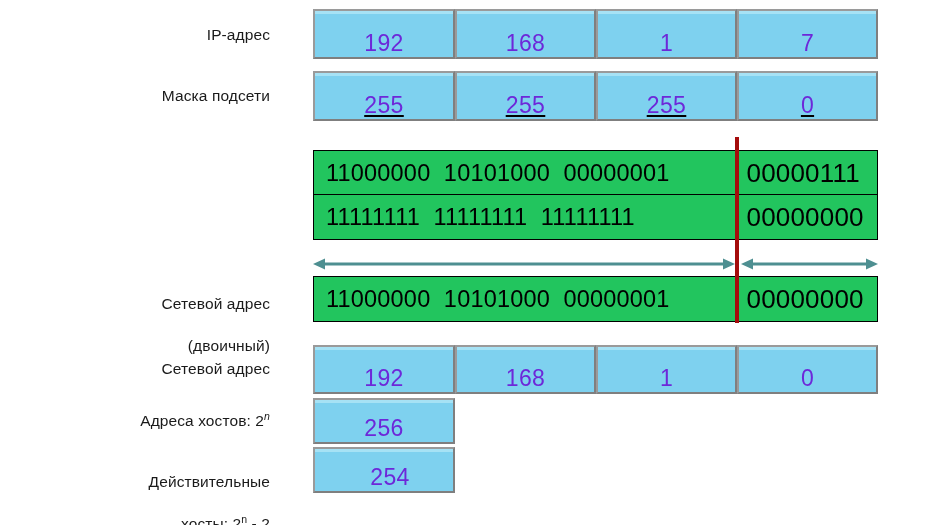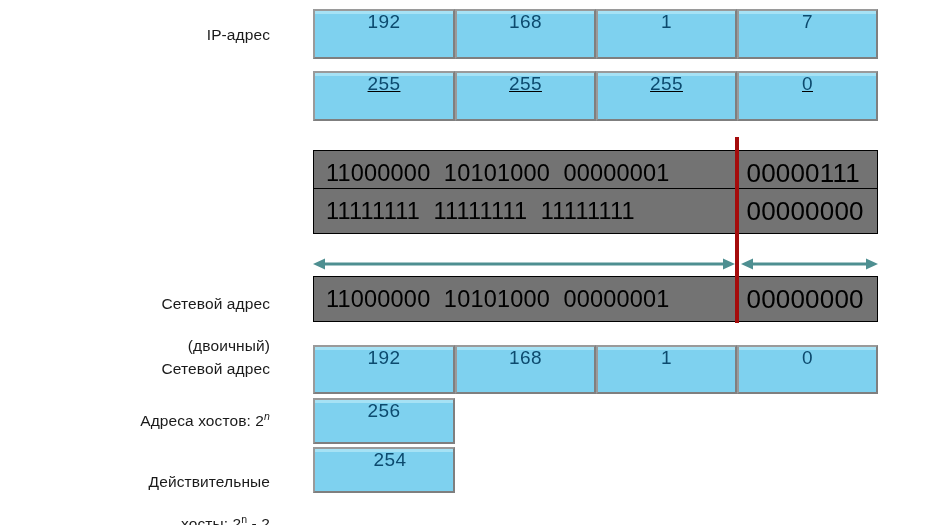--- a/index.html
+++ b/index.html
@@ -48,42 +48,42 @@
     box-sizing: border-box;
   }
   .blue-cell {
     position: relative;
     box-sizing: border-box;
     background: #7ED1EF;
     border: 2px solid #7f7f7f;
     border-top-color: #9a9a9a;
     border-left-color: #9a9a9a;
     display: flex;
-    align-items: flex-start;
+    align-items: flex-end;
     justify-content: center;
-    color: #0c4a6e;
-    font-size: 19px;
+    color: #6d28d9;
+    font-size: 23px;
     letter-spacing: 0.4px;
   }
   
   .blue-cell::before {
     content: "";
     position: absolute;
     left: 0; right: 0; top: 0;
     height: 3px;
     background: #a6e2f5;
   }
   .blue-cell > span { position: relative; z-index: 1; }
 
   
   .bin-row {
     position: absolute;
     box-sizing: border-box;
     border: 1.5px solid #000000;
-    background: #737373;
+    background: #22c55e;
     display: flex;
   }
   .bin-net {
     box-sizing: border-box;
     display: flex;
     align-items: center;
     justify-content: flex-start;
     padding-left: 12px;
     color: #000000;
     font-size: 23.5px;
@@ -132,20 +132,21 @@
       <span>168</span>
     </div>
     <div class="blue-cell" style="width:141px; height:50px;">
       <span>1</span>
     </div>
     <div class="blue-cell" style="width:141px; height:50px;">
       <span>7</span>
     </div>
   </div>
 
+  <div class="label" style="left:20px; top:85px; width:250px;">Маска подсети</div>
 
   <div class="blue-row" style="left:313px; top:71px; width:565px; height:50px;text-decoration:underline;">
     <div class="blue-cell" style="width:142px; height:50px;">
       <span>255</span>
     </div>
     <div class="blue-cell" style="width:141px; height:50px;">
       <span>255</span>
     </div>
     <div class="blue-cell" style="width:141px; height:50px;">
       <span>255</span>
@@ -155,21 +156,21 @@
     </div>
   </div>
 
   <div class="red-line" style="left:735px; top:137px; height:186px;"></div>
 
   <div class="bin-row" style="left:313px; top:150px; width:565px; height:46px;">
     <div class="bin-net" style="width:424px; height:100%;">11000000  10101000  00000001</div>
     <div class="bin-host" style="width:141px; height:100%;">00000111</div>
   </div>
 
-  <div class="bin-row" style="left:313px; top:188px; width:565px; height:46px;">
+  <div class="bin-row" style="left:313px; top:194px; width:565px; height:46px;">
     <div class="bin-net" style="width:424px; height:100%;">11111111  11111111  11111111</div>
     <div class="bin-host" style="width:141px; height:100%;">00000000</div>
   </div>
 
   <div class="arrow-wrap" style="left:313px; top:257px; width:422px;">
     <svg width="422" height="14" viewBox="0 0 422 14">
       <line x1="10" y1="7" x2="412" y2="7" stroke="#4e8f91" stroke-width="3"></line>
       <polygon points="0,7 12,1.5 12,12.5" fill="#4e8f91"></polygon>
       <polygon points="422,7 410,1.5 410,12.5" fill="#4e8f91"></polygon>
     </svg>

